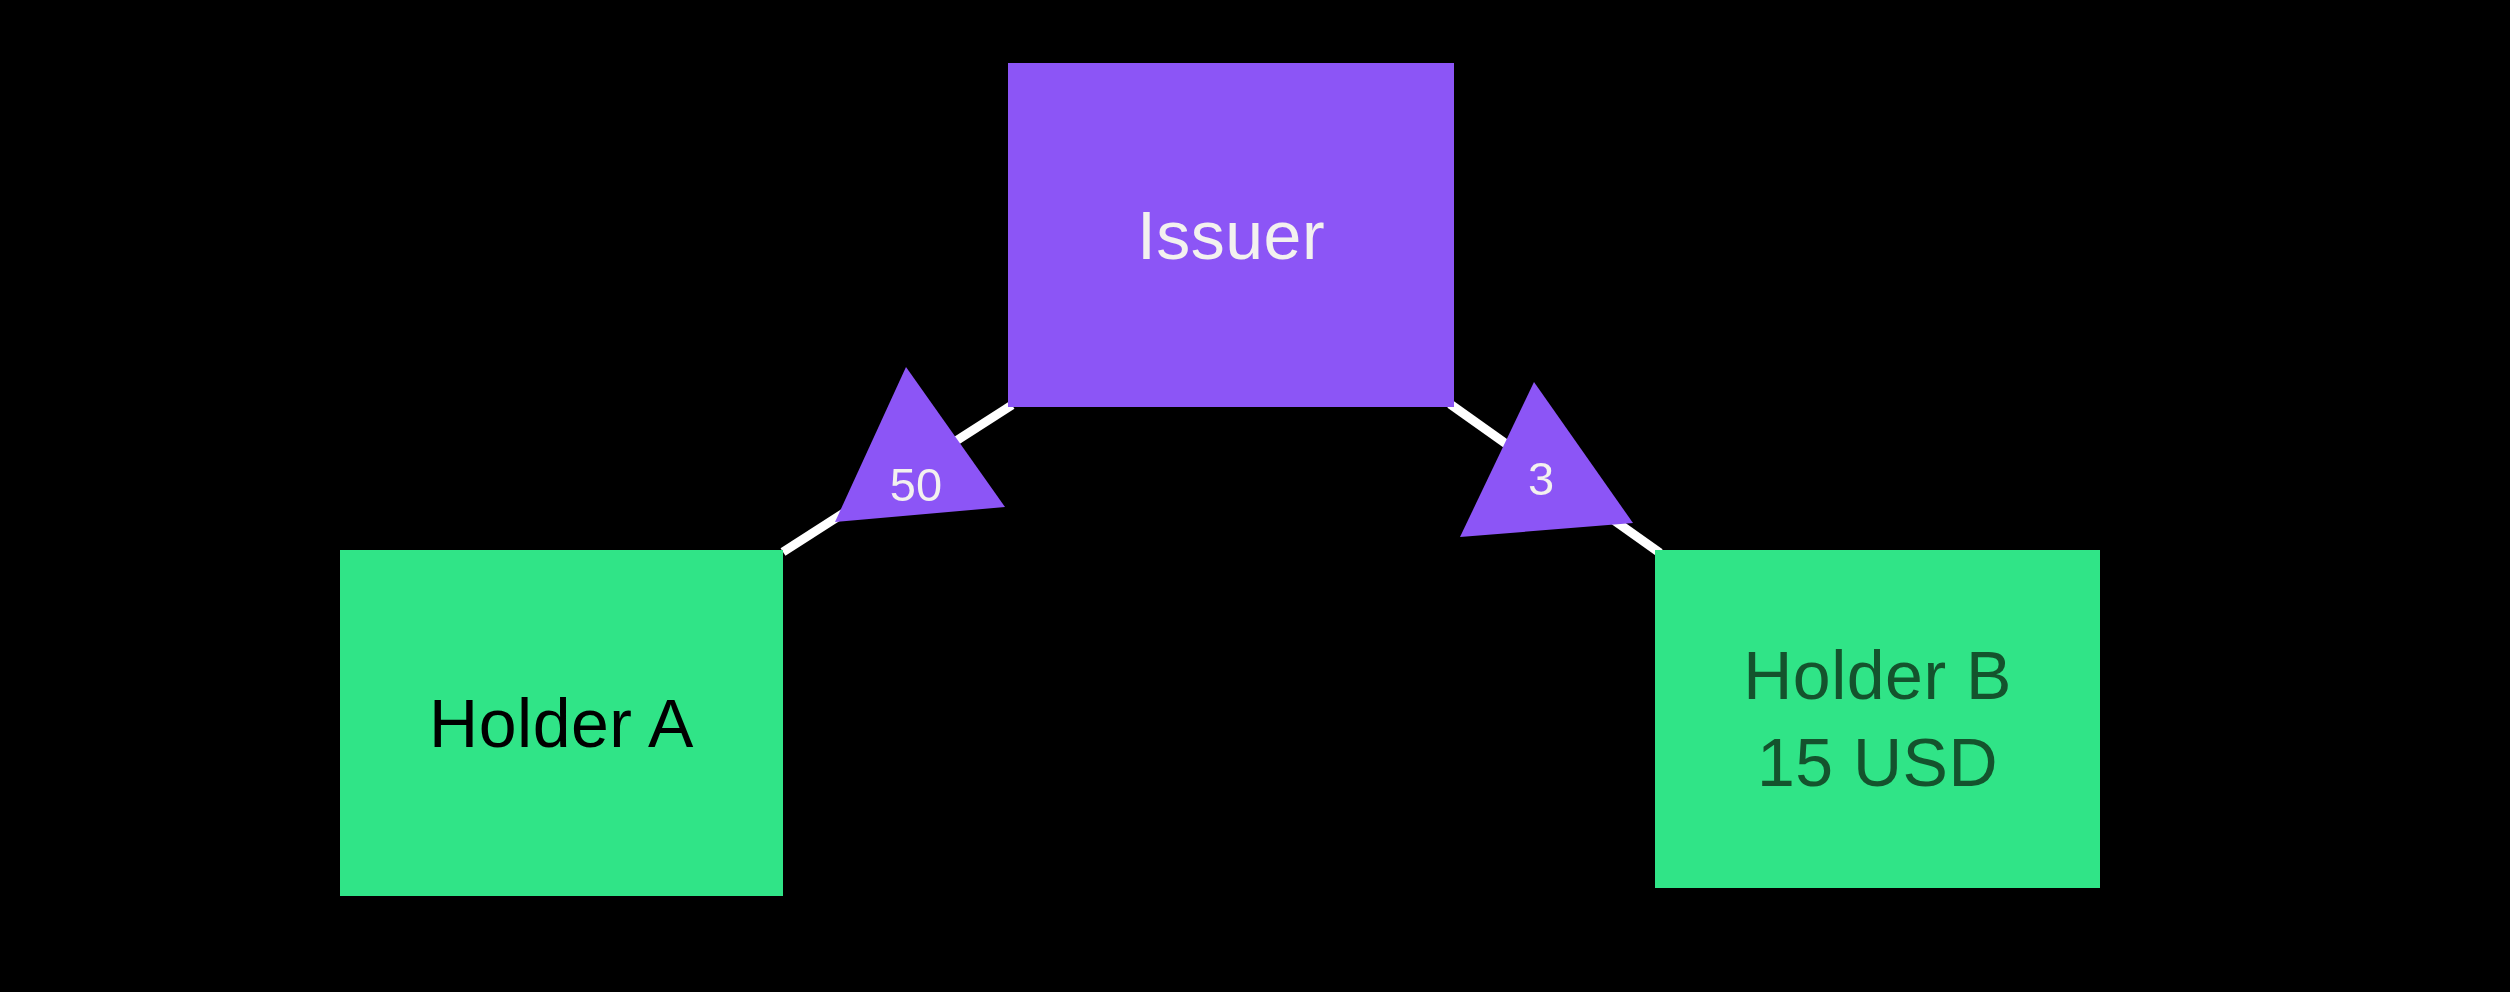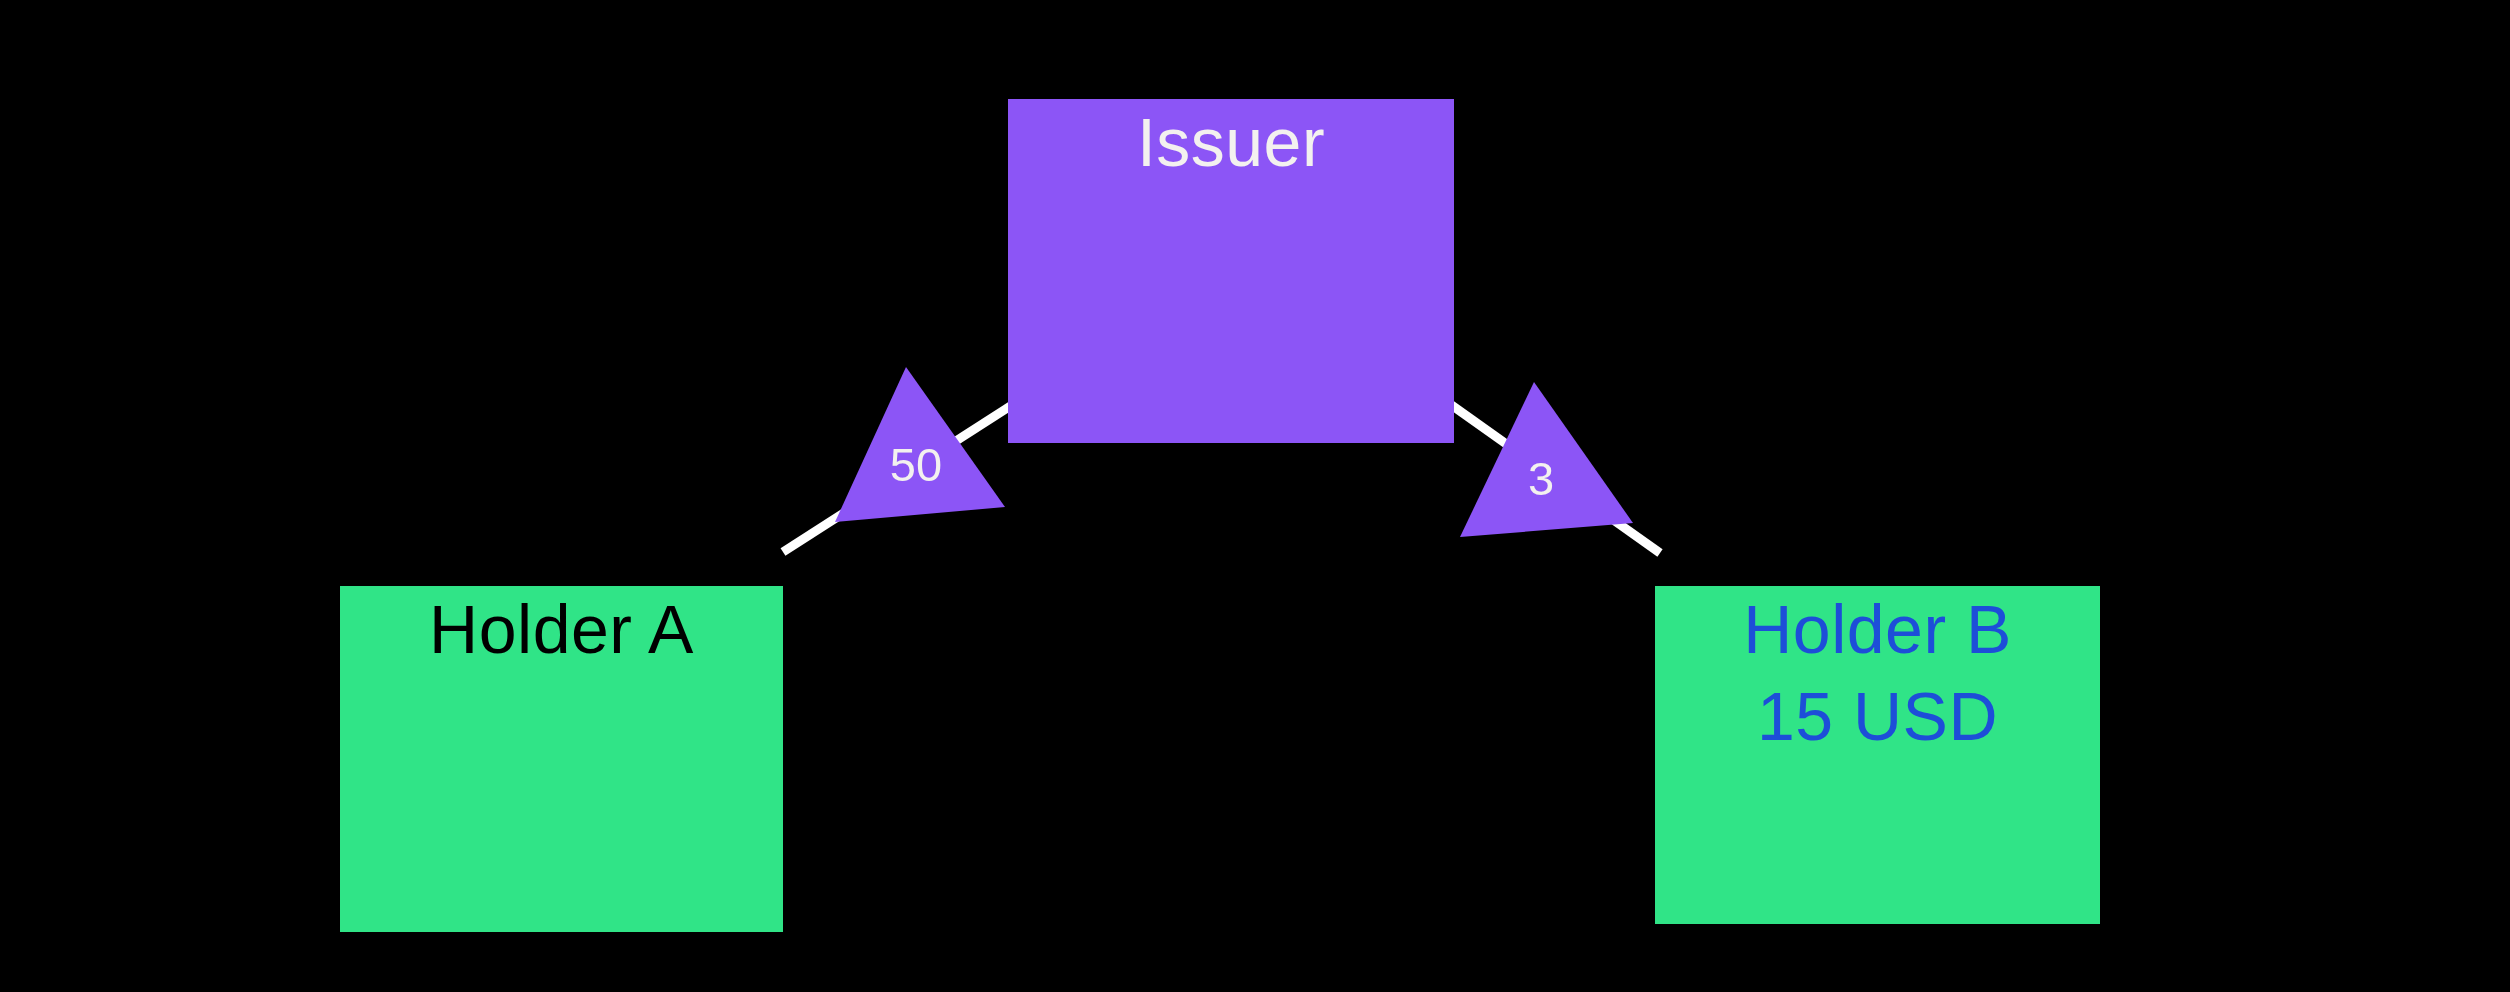--- a/index.html
+++ b/index.html
@@ -22,25 +22,25 @@
     width: 2510px;
     height: 992px;
     z-index: 1;
   }
   .node {
     position: absolute;
     z-index: 2;
     display: flex;
     flex-direction: column;
     align-items: center;
+    justify-content: center;
     text-align: center;
     font-size: 68px;
     line-height: 87px;
     letter-spacing: 0.5px;
-    margin-top: 36px;
   }
   .node-issuer {
     left: 1008px;
     top: 63px;
     width: 446px;
     height: 344px;
     background: #8c55f6;
     color: #f3f1ef;
   }
   .node-holder-a {
@@ -50,31 +50,31 @@
     height: 346px;
     background: #30e487;
     color: #000000;
   }
   .node-holder-b {
     left: 1655px;
     top: 550px;
     width: 445px;
     height: 338px;
     background: #30e487;
-    color: #1d4ed8;
+    color: #14532d;
   }
   .edge-label {
     position: absolute;
     z-index: 3;
     color: #f3f1ef;
     font-size: 47px;
     line-height: 47px;
     transform: translate(-50%, -50%);
   }
-  .edge-label-a { left: 916px; top: 464px; }
+  .edge-label-a { left: 916px; top: 484px; }
   .edge-label-b { left: 1541px; top: 478px; }
 </style>
 </head>
 <body>
 
 <div class="canvas">
 
   <svg class="edges-layer" viewBox="0 0 2510 992" xmlns="http://www.w3.org/2000/svg">
     <line x1="783" y1="552" x2="1012" y2="405" stroke="#ffffff" stroke-width="9"></line>
     <line x1="1450" y1="404" x2="1660" y2="553" stroke="#ffffff" stroke-width="9"></line>

